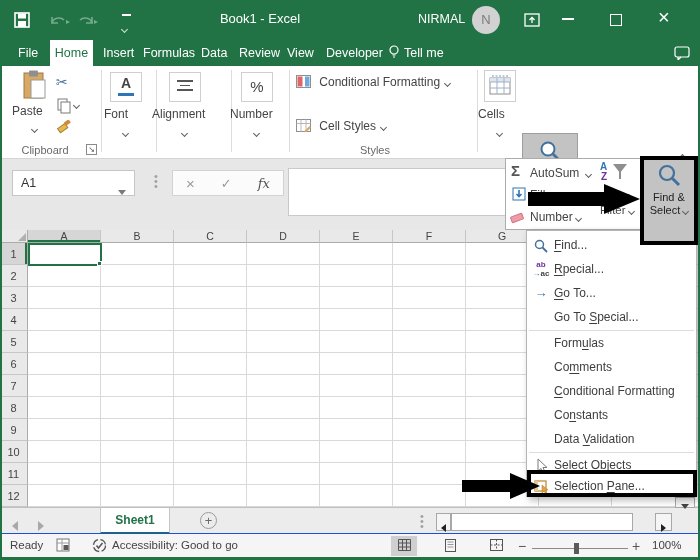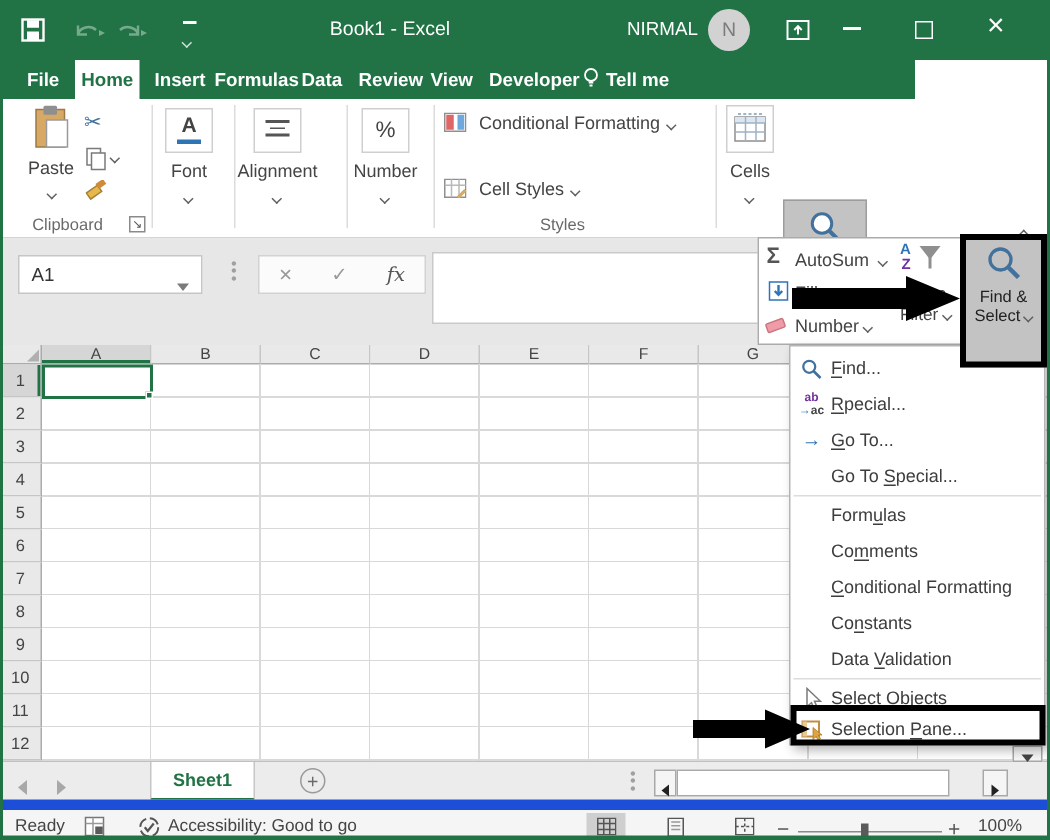--- a/index.html
+++ b/index.html
@@ -9,28 +9,28 @@
   .abs{position:absolute;}
   
   .titlebar{left:0;top:0;width:700px;height:40px;background:#217346;color:#fff;}
   .qat-dis{opacity:.55;}
   .wtitle{left:150px;top:11px;width:220px;text-align:center;font-size:13px;color:#fff;}
   .uname{left:418px;top:12px;font-size:12.5px;color:#fff;}
   .avatar{left:472px;top:6px;width:28px;height:28px;border-radius:50%;background:#d2d2d2;color:#7c7c7c;
           font-size:13px;text-align:center;line-height:28px;}
   .winbtn{color:#fff;text-align:center;cursor:default;}
   
-  .tabrow{left:0;top:40px;width:610px;height:26px;background:#217346;font-weight:bold;}
+  .tabrow{left:0;top:40px;width:700px;height:26px;background:#217346;}
   .rtab{position:absolute;top:0;height:26px;line-height:26px;color:#fff;font-size:12.5px;padding:0 2px;}
   .rtab.active{background:#fff;color:#217346;}
   
   .ribbon{left:0;top:66px;width:700px;height:93px;background:#fff;border-bottom:1px solid #d4d4d4;}
   .gsep{position:absolute;top:4px;width:1px;height:82px;background:#dcdcdc;}
   .glabel{position:absolute;font-size:11px;color:#696969;text-align:center;}
-  .biglabel{font-size:12px;color:#444;text-align:center;}
+  .biglabel{font-size:12px;color:#444;text-align:left;}
   .chv{display:inline-block;width:5px;height:5px;border-right:1.3px solid #5f5f5f;border-bottom:1.3px solid #5f5f5f;transform:rotate(45deg);}
   .chv.up{transform:rotate(225deg);}
   .chv.w{border-color:#cfe3d6;}
   .iconbox{position:absolute;width:32px;height:30px;border:1px solid #cfcfcf;background:#fff;text-align:center;}
   .srow{position:absolute;left:296px;height:18px;font-size:12px;color:#444;white-space:nowrap;}
   .srow .t{margin:0 5px 0 5px;}
   .editingbtn{left:522px;top:67px;width:56px;height:74px;background:#c3c3c3;border:1px solid #9d9d9d;text-align:center;}
   
   .fbar{left:0;top:159px;width:700px;height:71px;background:#e7e7e7;}
   .namebox{left:12px;top:11px;width:123px;height:26px;background:#ffffff;border:1px solid #c6c6c6;
@@ -68,21 +68,21 @@
   .hlbox{left:527px;top:470px;width:170px;height:27px;border:4px solid #000;z-index:26;}
   
   .arrow{z-index:40;}
   
   .sheetbar{left:0;top:507px;width:700px;height:26px;background:#ececec;border-top:1px solid #c0c0c0;}
   .stab{left:100px;top:0;width:70px;height:26px;background:#fff;border-left:1px solid #c6c6c6;border-right:1px solid #c6c6c6;
         border-bottom:2px solid #217346;color:#217346;font-weight:bold;font-size:12px;text-align:center;line-height:24px;}
   .tri{width:0;height:0;display:inline-block;}
   .scrbox{background:#f5f5f5;border:1px solid #a8a8a8;text-align:center;}
   
-  .statusbar{left:0;top:533px;width:700px;height:24px;background:#f5f5f5;border-top:7px solid #1d4ed8;font-size:11.5px;color:#444;}
+  .statusbar{left:0;top:533px;width:700px;height:24px;background:#f5f5f5;border-top:1px solid #1d4ed8;font-size:11.5px;color:#444;}
   .vico{position:absolute;top:2px;width:26px;height:20px;text-align:center;padding-top:3px;}
   .frame{background:#217346;z-index:50;}
 </style>
 </head>
 <body>
 
 <div class="win">
 
   <div class="abs titlebar">
     <div class="abs" style="left:14px;top:12px;">

